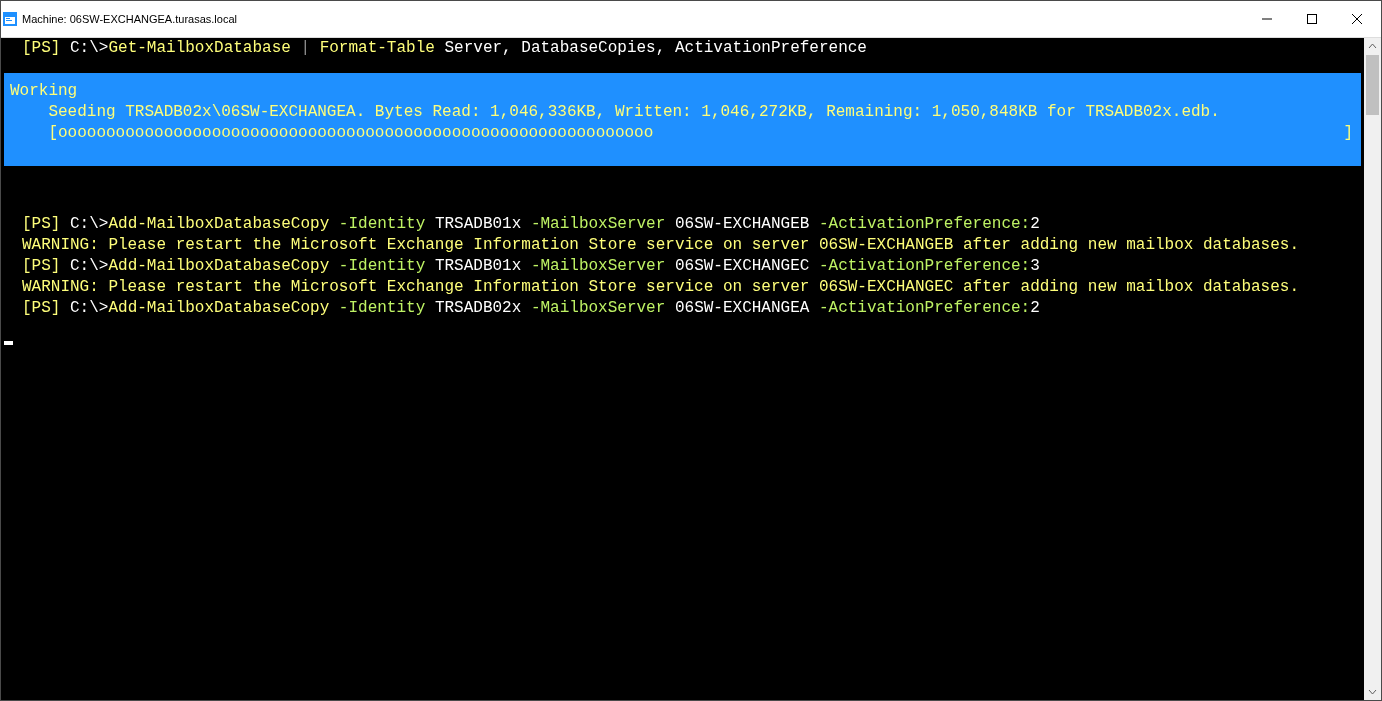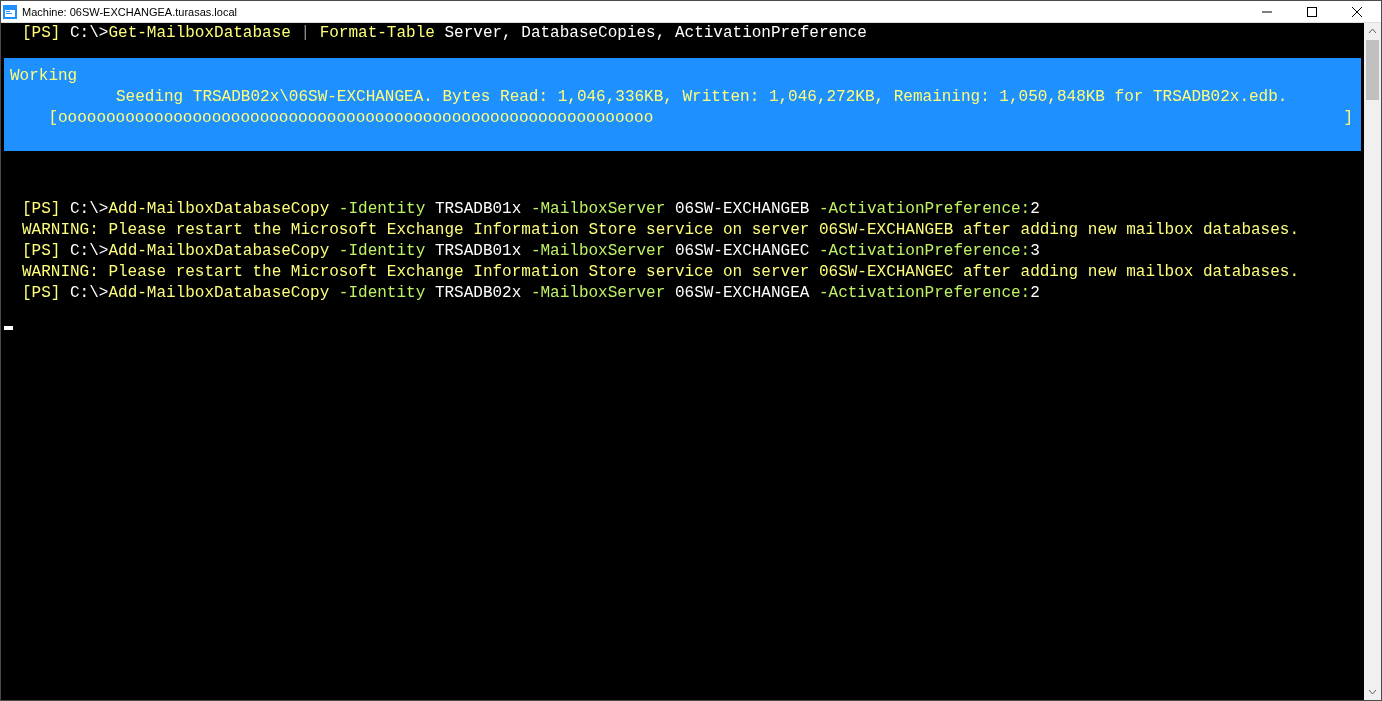--- a/index.html
+++ b/index.html
@@ -1,18 +1,18 @@
 <!DOCTYPE html>
 <html><head>
 <meta charset="utf-8">
 <style>
   * { margin: 0; padding: 0; box-sizing: border-box; }
   html, body { width: 1382px; height: 701px; font-family: "Segoe UI", Tahoma, sans-serif; background: #fff; overflow: hidden; }
   .window { width: 1382px; height: 701px; border: 1px solid #4a4a4a; background: #fff; display: flex; flex-direction: column; }
-  .titlebar { height: 22px; background: #fff; display: flex; align-items: center; padding: 0 2px; font-size: 11px; color: #000; border-bottom: 1px solid #ddd; }
+  .titlebar { height: 37px; background: #fff; display: flex; align-items: center; padding: 0 2px; font-size: 11px; color: #000; border-bottom: 1px solid #ddd; }
   .titlebar .icon { width: 14px; height: 14px; background: #1e90ff; margin-right: 5px; display:flex; align-items:center; justify-content:center; }
   .titlebar .icon svg { width:12px; height:12px; }
   .titlebar .title { flex: 0 0 auto; }
   .titlebar .spacer { flex: 1 1 auto; }
   .winbtn { width: 45px; height: 22px; display:flex; align-items:center; justify-content:center; }
   .winbtn svg { stroke:#000; stroke-width:1; fill:none; }
   .client { flex:1; display:flex; background:#000; }
   .terminal { flex:1; background:#000; color:#ccc; font-family: Consolas, "Courier New", monospace; font-size: 16px; line-height: 21px; padding:0; overflow:hidden; }
   .scrollbar { width:17px; background:#f0f0f0; position:relative; }
   .scrollbar .arrow { width:17px; height:17px; display:flex; align-items:center; justify-content:center; }
@@ -24,21 +24,21 @@
   .prompt-ps { color:#fefe7a; }
   .prompt-path { color:#fff; }
   .cmd { color:#fefe7a; }
   .pipe { color:#8f8f8f; }
   .param { color:#bef264; }
   .arg { color:#fff; }
   .argnum { color:#fff; }
   .warn { color:#fefe7a; }
 
   .progressbox { background:#1f90ff; color:#fefe7a; margin: 14px 3px 6px 3px; padding: 8px 6px 22px 6px; }
-  .progressbox .status { white-space: pre; text-align: center; }
+  .progressbox .status { white-space: pre; }
   .progressbox .barrow { display:flex; }
   .progressbox .barrow .indent { white-space:pre; }
   .progressbox .barrow .bar { flex:0 0 auto; white-space:pre; }
   .progressbox .barrow .filler { flex:1 1 auto; }
   .progressbox .barrow .cap { flex:0 0 auto; padding-right:2px; }
 
   .line { white-space: pre; padding-left:21px; }
   .cursor { display:inline-block; width:9px; height:4px; background:#fff; transform: translateY(12px); margin-left:3px;}
   .gap { height:42px; }
 </style>

